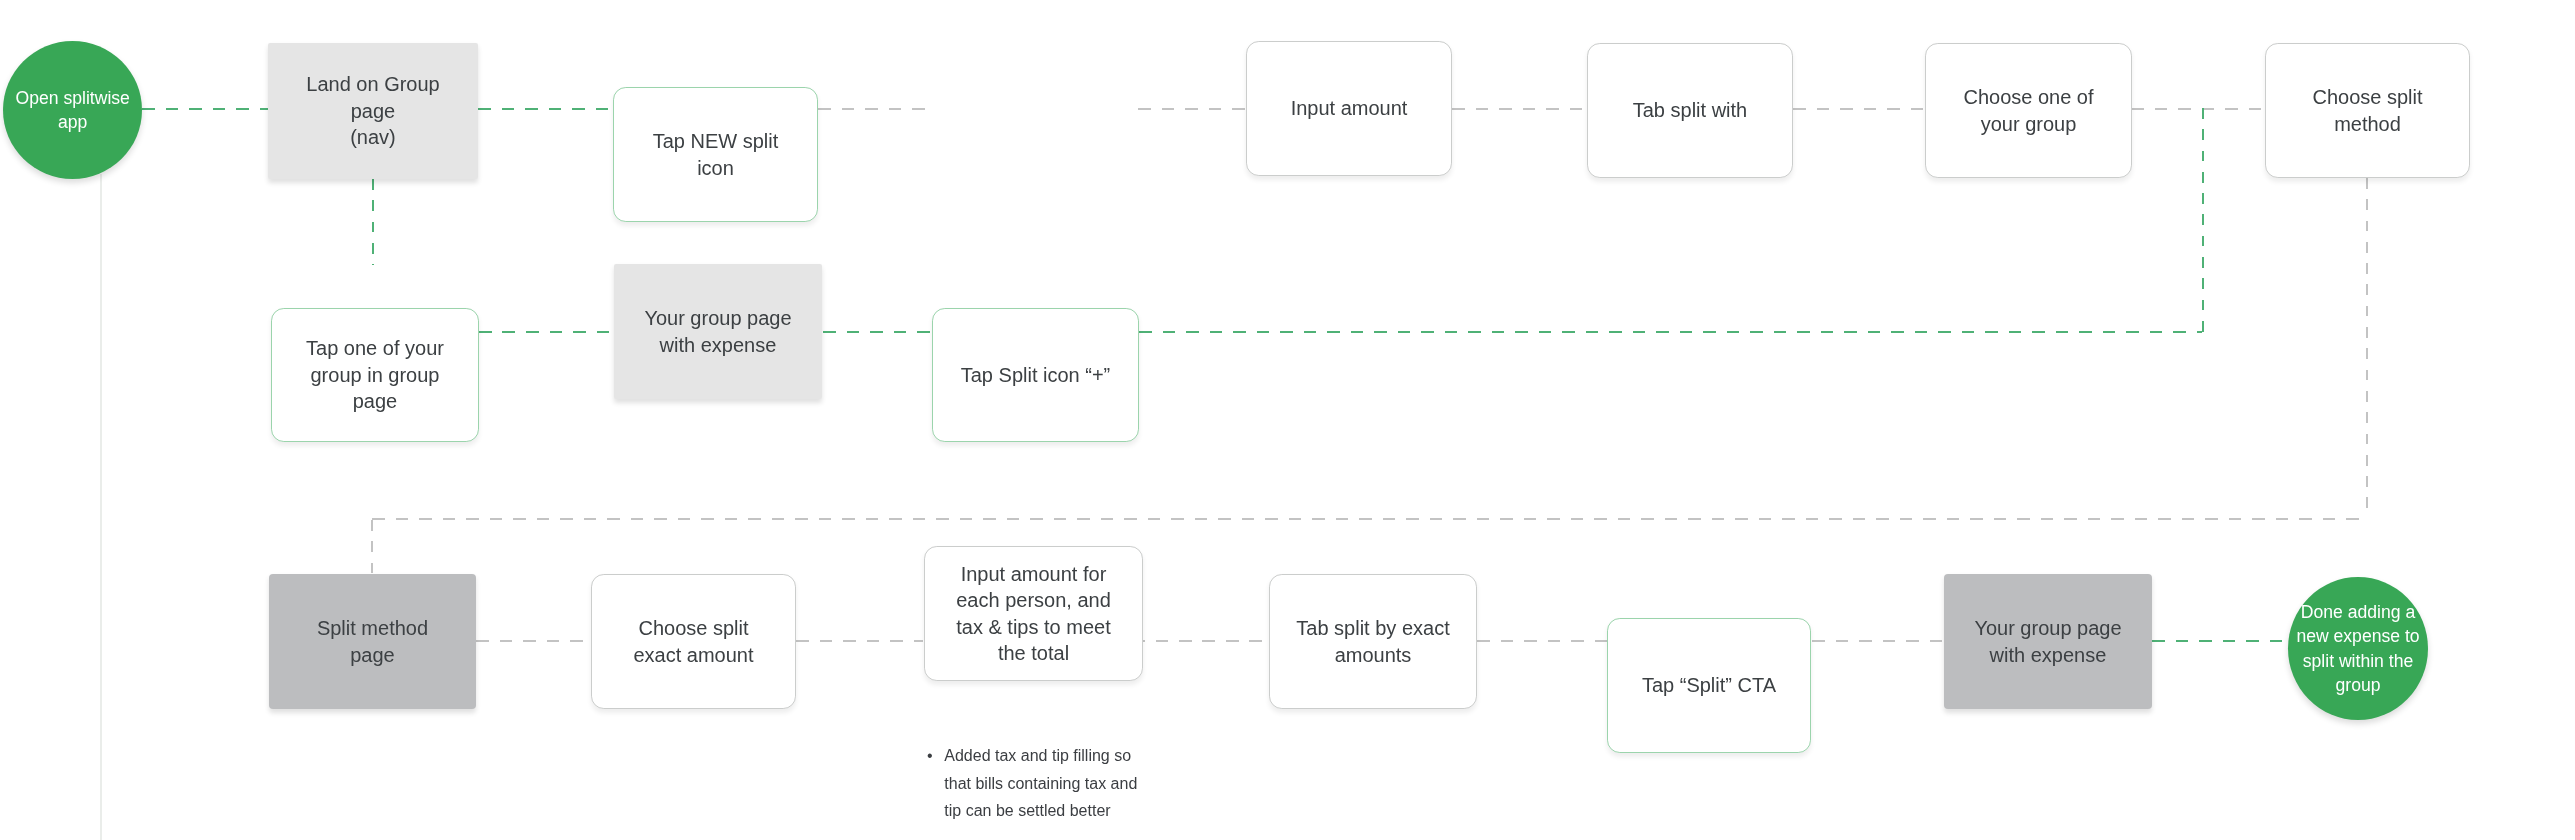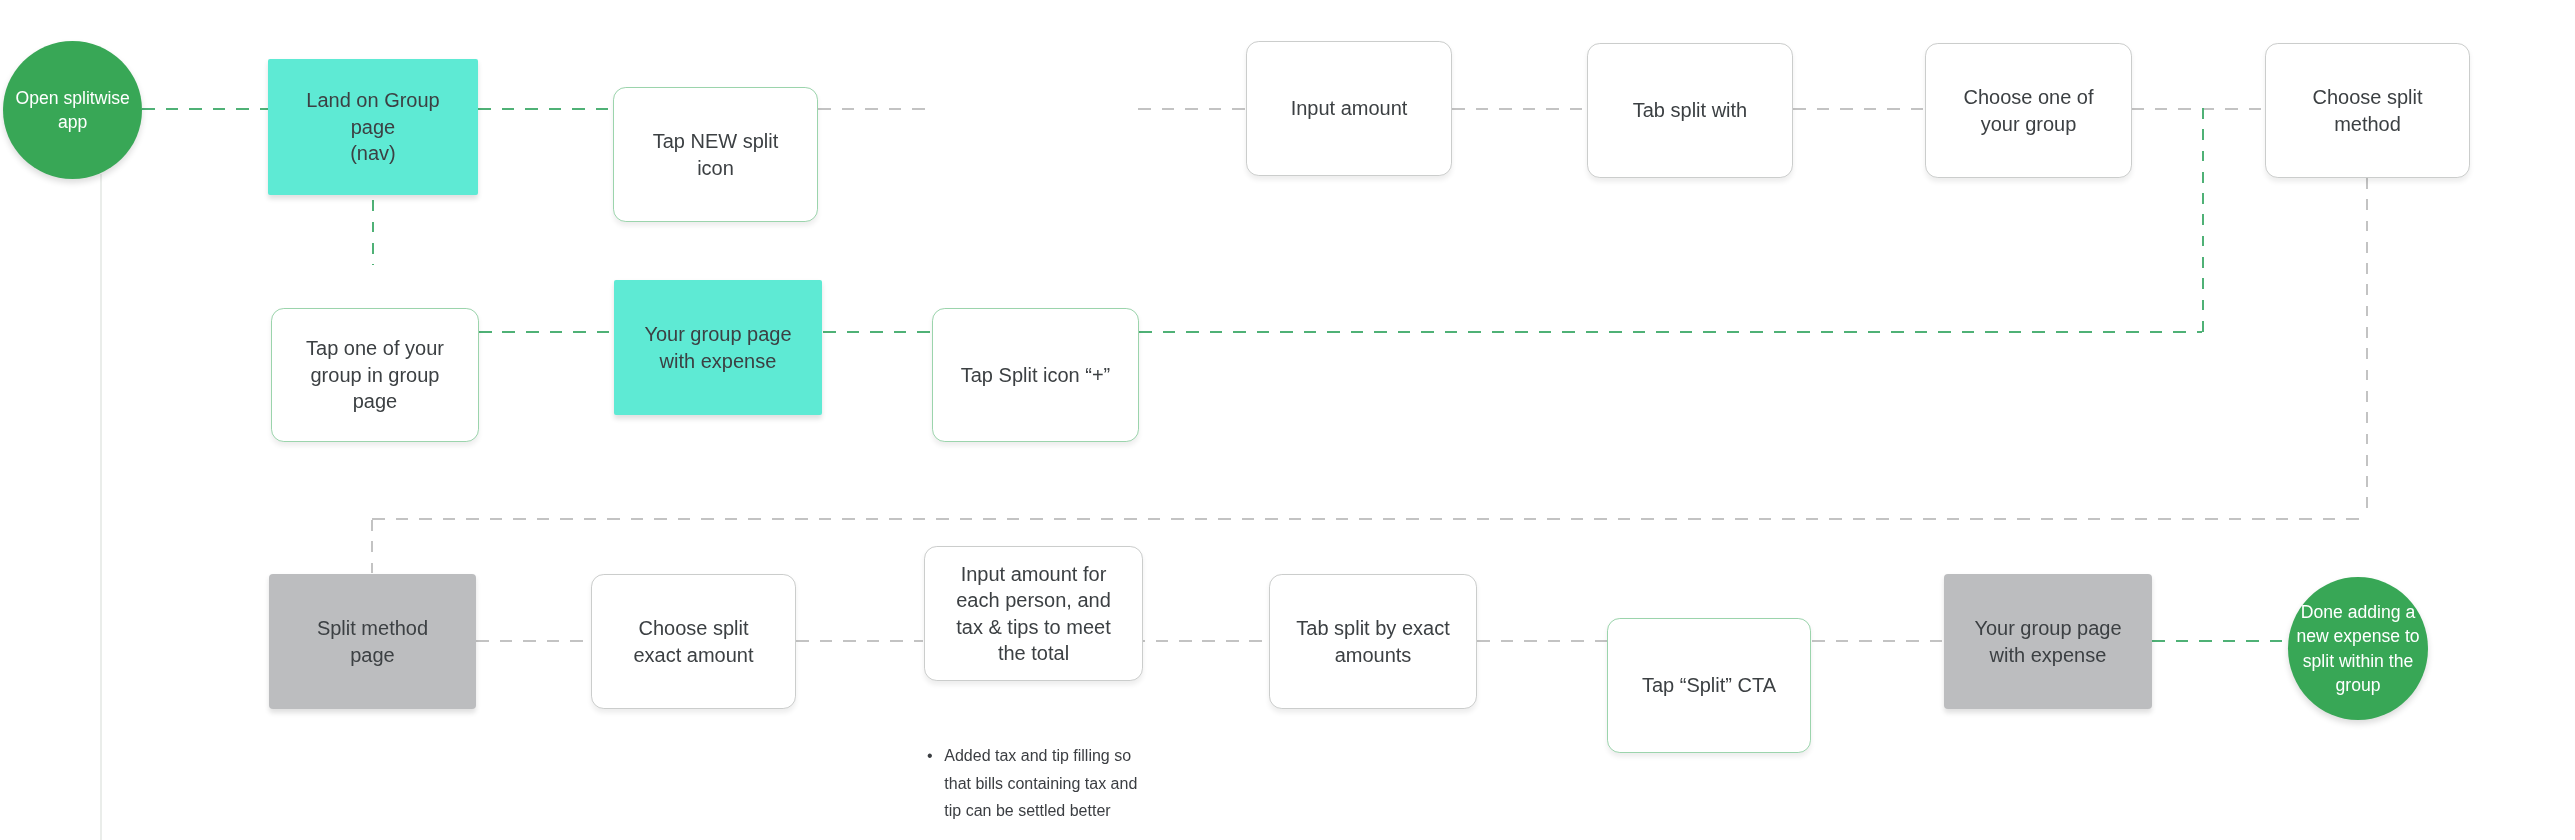--- a/index.html
+++ b/index.html
@@ -22,24 +22,23 @@
     padding:0 12.8px;
   }
   .box-white{
     background:#ffffff;
     border:1.6px solid #cbcdcc;
     border-radius:12.8px;
     box-shadow:0 3.2px 5.3px rgba(0,0,0,.07);
   }
   .border-green{border-color:#9bd4ac;margin-top:44px;}
   .fill-green{
-    background:#5eead4;
+    background:#e5e5e5;
     border-radius:2px;
     box-shadow:0 3.2px 4.8px rgba(0,0,0,.12);
-    margin-top:16px;
   }
   .fill-gray{
     background:#bcbdbf;
     border-radius:4px;
     box-shadow:0 3.2px 4.8px rgba(0,0,0,.12);
   }
   .circle{
     border-radius:50%;
     background:#38a756;
     color:#ffffff;

